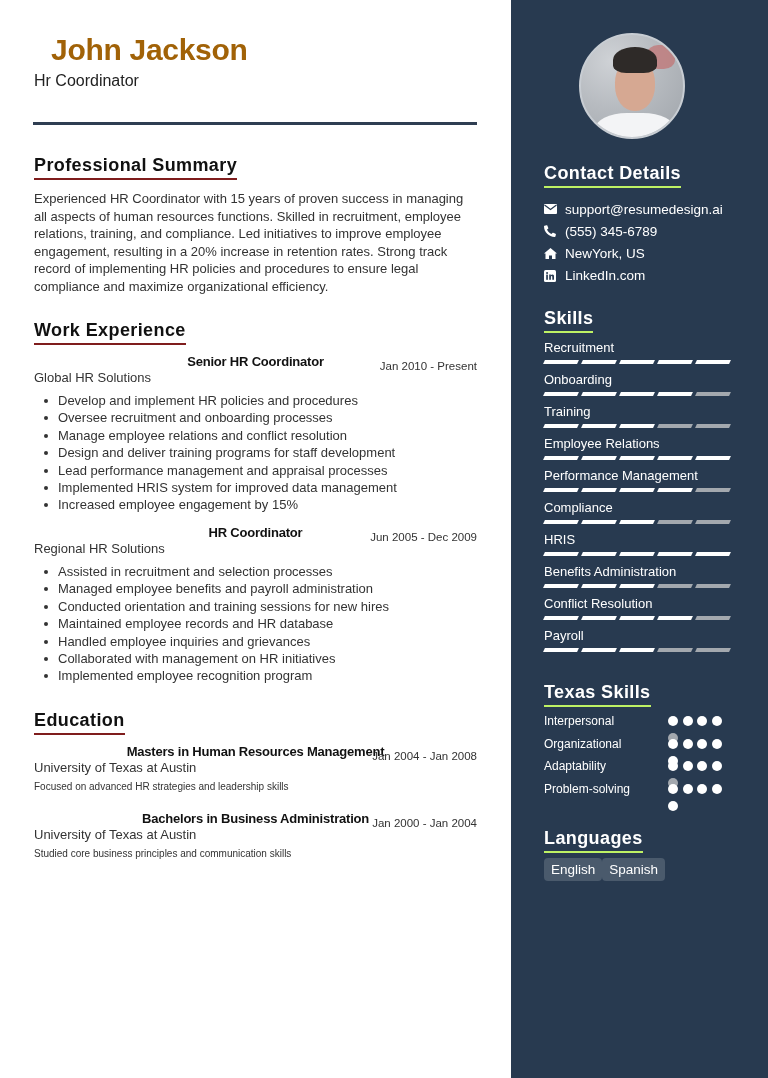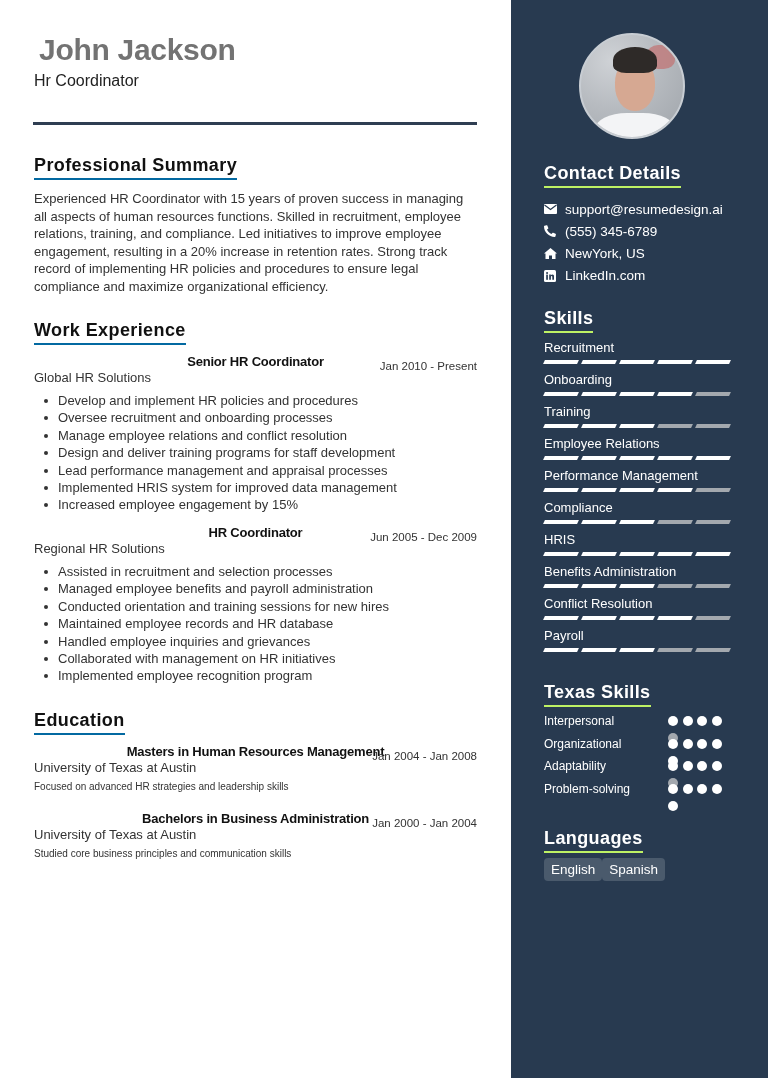--- a/index.html
+++ b/index.html
@@ -2,25 +2,25 @@
 <html><head>
 <meta charset="utf-8">
 <style>
   * { box-sizing: border-box; margin: 0; padding: 0; }
   html, body { width: 768px; height: 1078px; background: #ffffff; overflow: hidden; }
   body { font-family: "Liberation Sans", "DejaVu Sans", sans-serif; color: #222; position: relative; }
 
   .main { position: absolute; left: 0; top: 0; width: 511px; height: 1078px; background: #fff; }
   .sidebar { position: absolute; left: 511px; top: 0; width: 257px; height: 1078px; background: #283a50; color: #fff; }
 
-  .name { position: absolute; left: 39px; top: 33px; font-size: 30px; font-weight: bold; color: #737373; letter-spacing: -0.3px; }
+  .name { position: absolute; left: 51px; top: 33px; font-size: 30px; font-weight: bold; color: #a16207; letter-spacing: -0.3px; }
   .title { position: absolute; left: 34px; top: 72px; font-size: 16px; color: #222; }
   .header-rule { position: absolute; left: 33px; top: 122px; width: 444px; height: 3px; background: #2f3e52; }
 
-  .section-h { position: absolute; left: 34px; font-size: 18px; font-weight: bold; color: #111; letter-spacing: 0.4px; padding-bottom: 2px; border-bottom: 2px solid #0369a1; line-height: 22px; }
+  .section-h { position: absolute; left: 34px; font-size: 18px; font-weight: bold; color: #111; letter-spacing: 0.4px; padding-bottom: 2px; border-bottom: 2px solid #7f1d1d; line-height: 22px; }
 
   .summary { position: absolute; left: 34px; top: 190px; width: 444px; font-size: 13px; line-height: 17.6px; color: #333; }
 
   .job { position: absolute; left: 34px; width: 443px; }
   .job-head { position: relative; height: 17px; text-align: center; }
   .job-title { font-size: 13px; font-weight: bold; color: #111; letter-spacing: -0.2px; }
   .job-date { position: absolute; right: 0; top: 8px; font-size: 11.5px; color: #333; }
   .job-company { font-size: 13px; color: #333; line-height: 17px; }
   .bullets { list-style: none; margin-top: 6px; }
   .bullets li { position: relative; padding-left: 24px; font-size: 13px; line-height: 17.4px; color: #333; }

